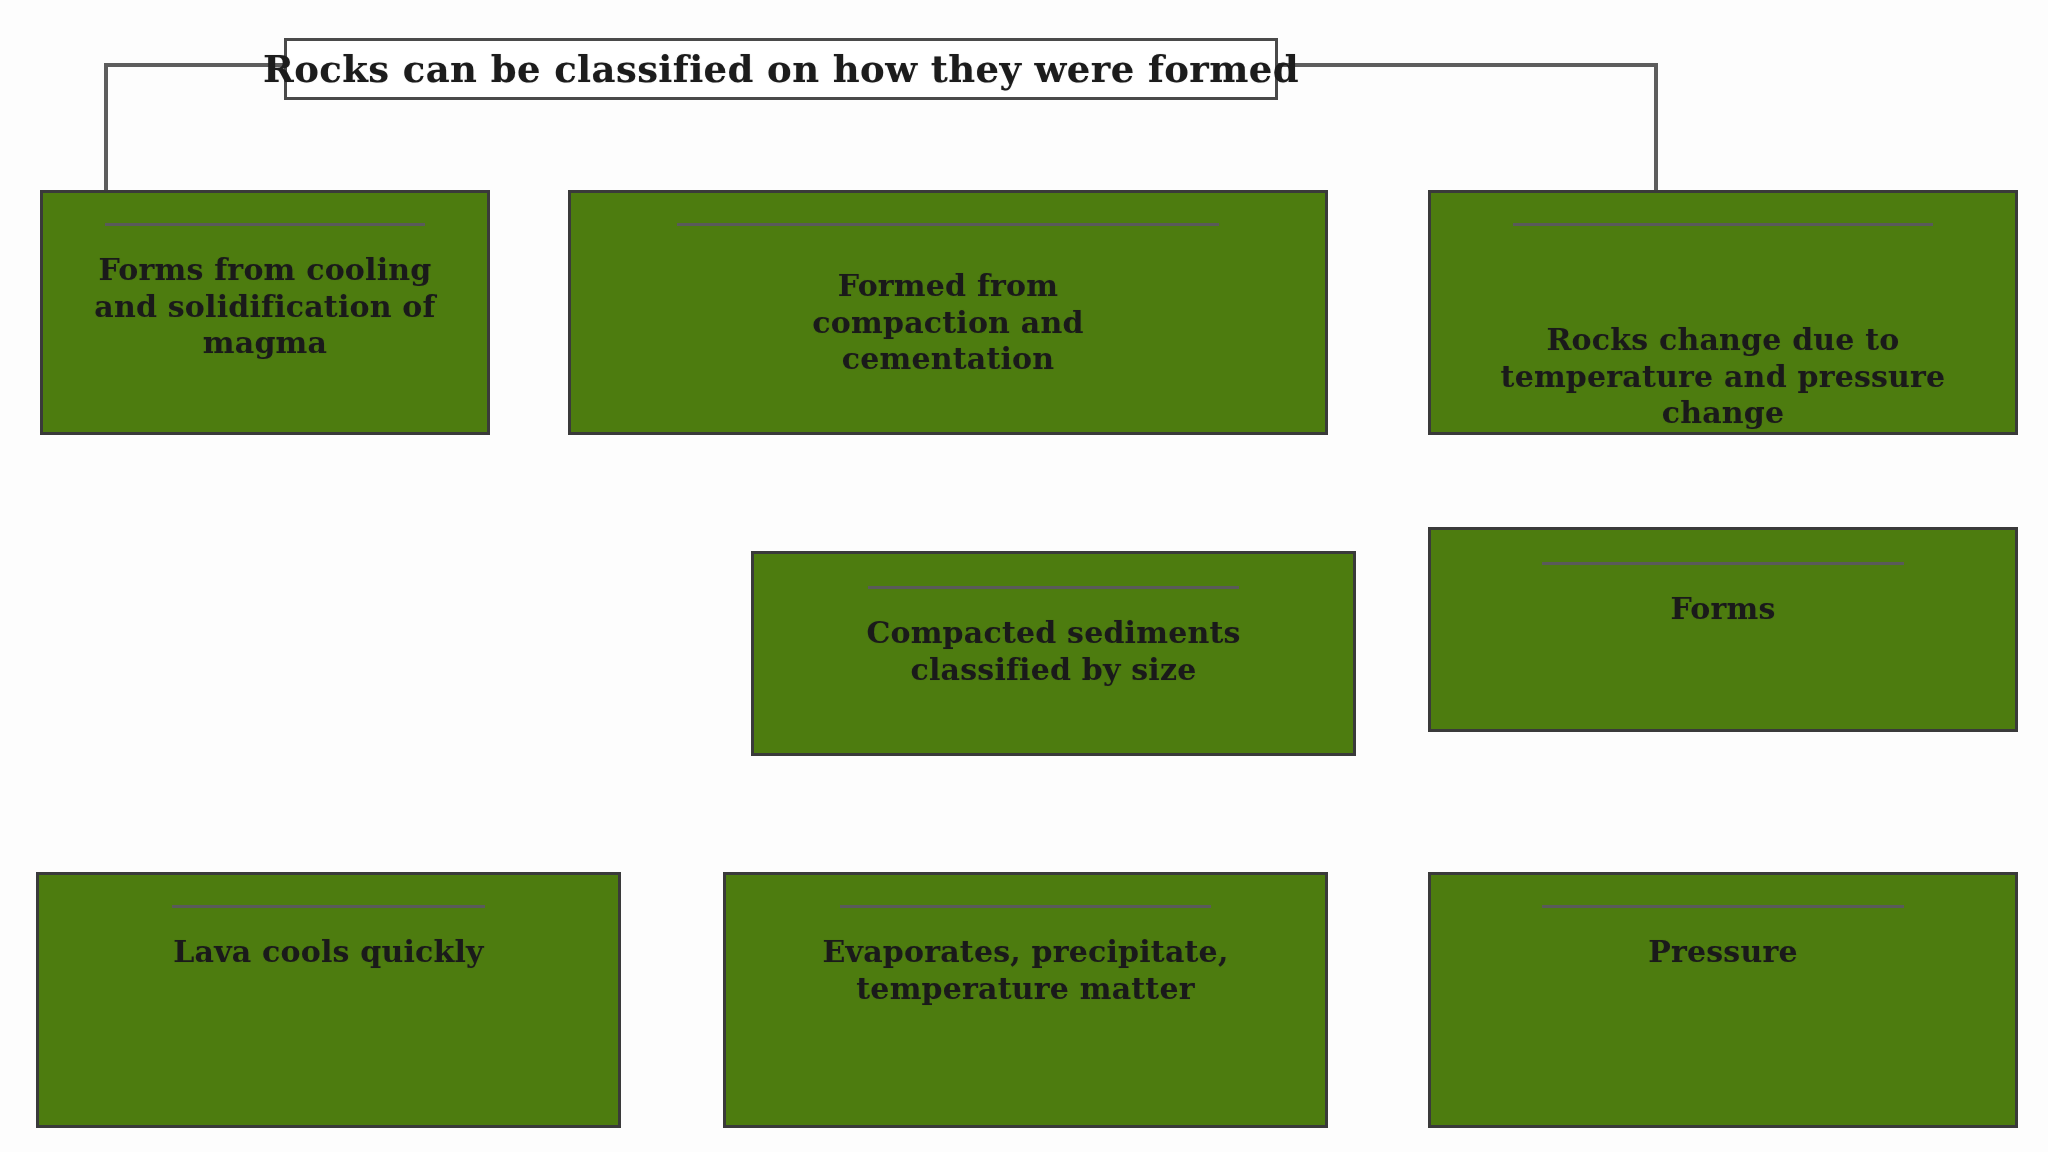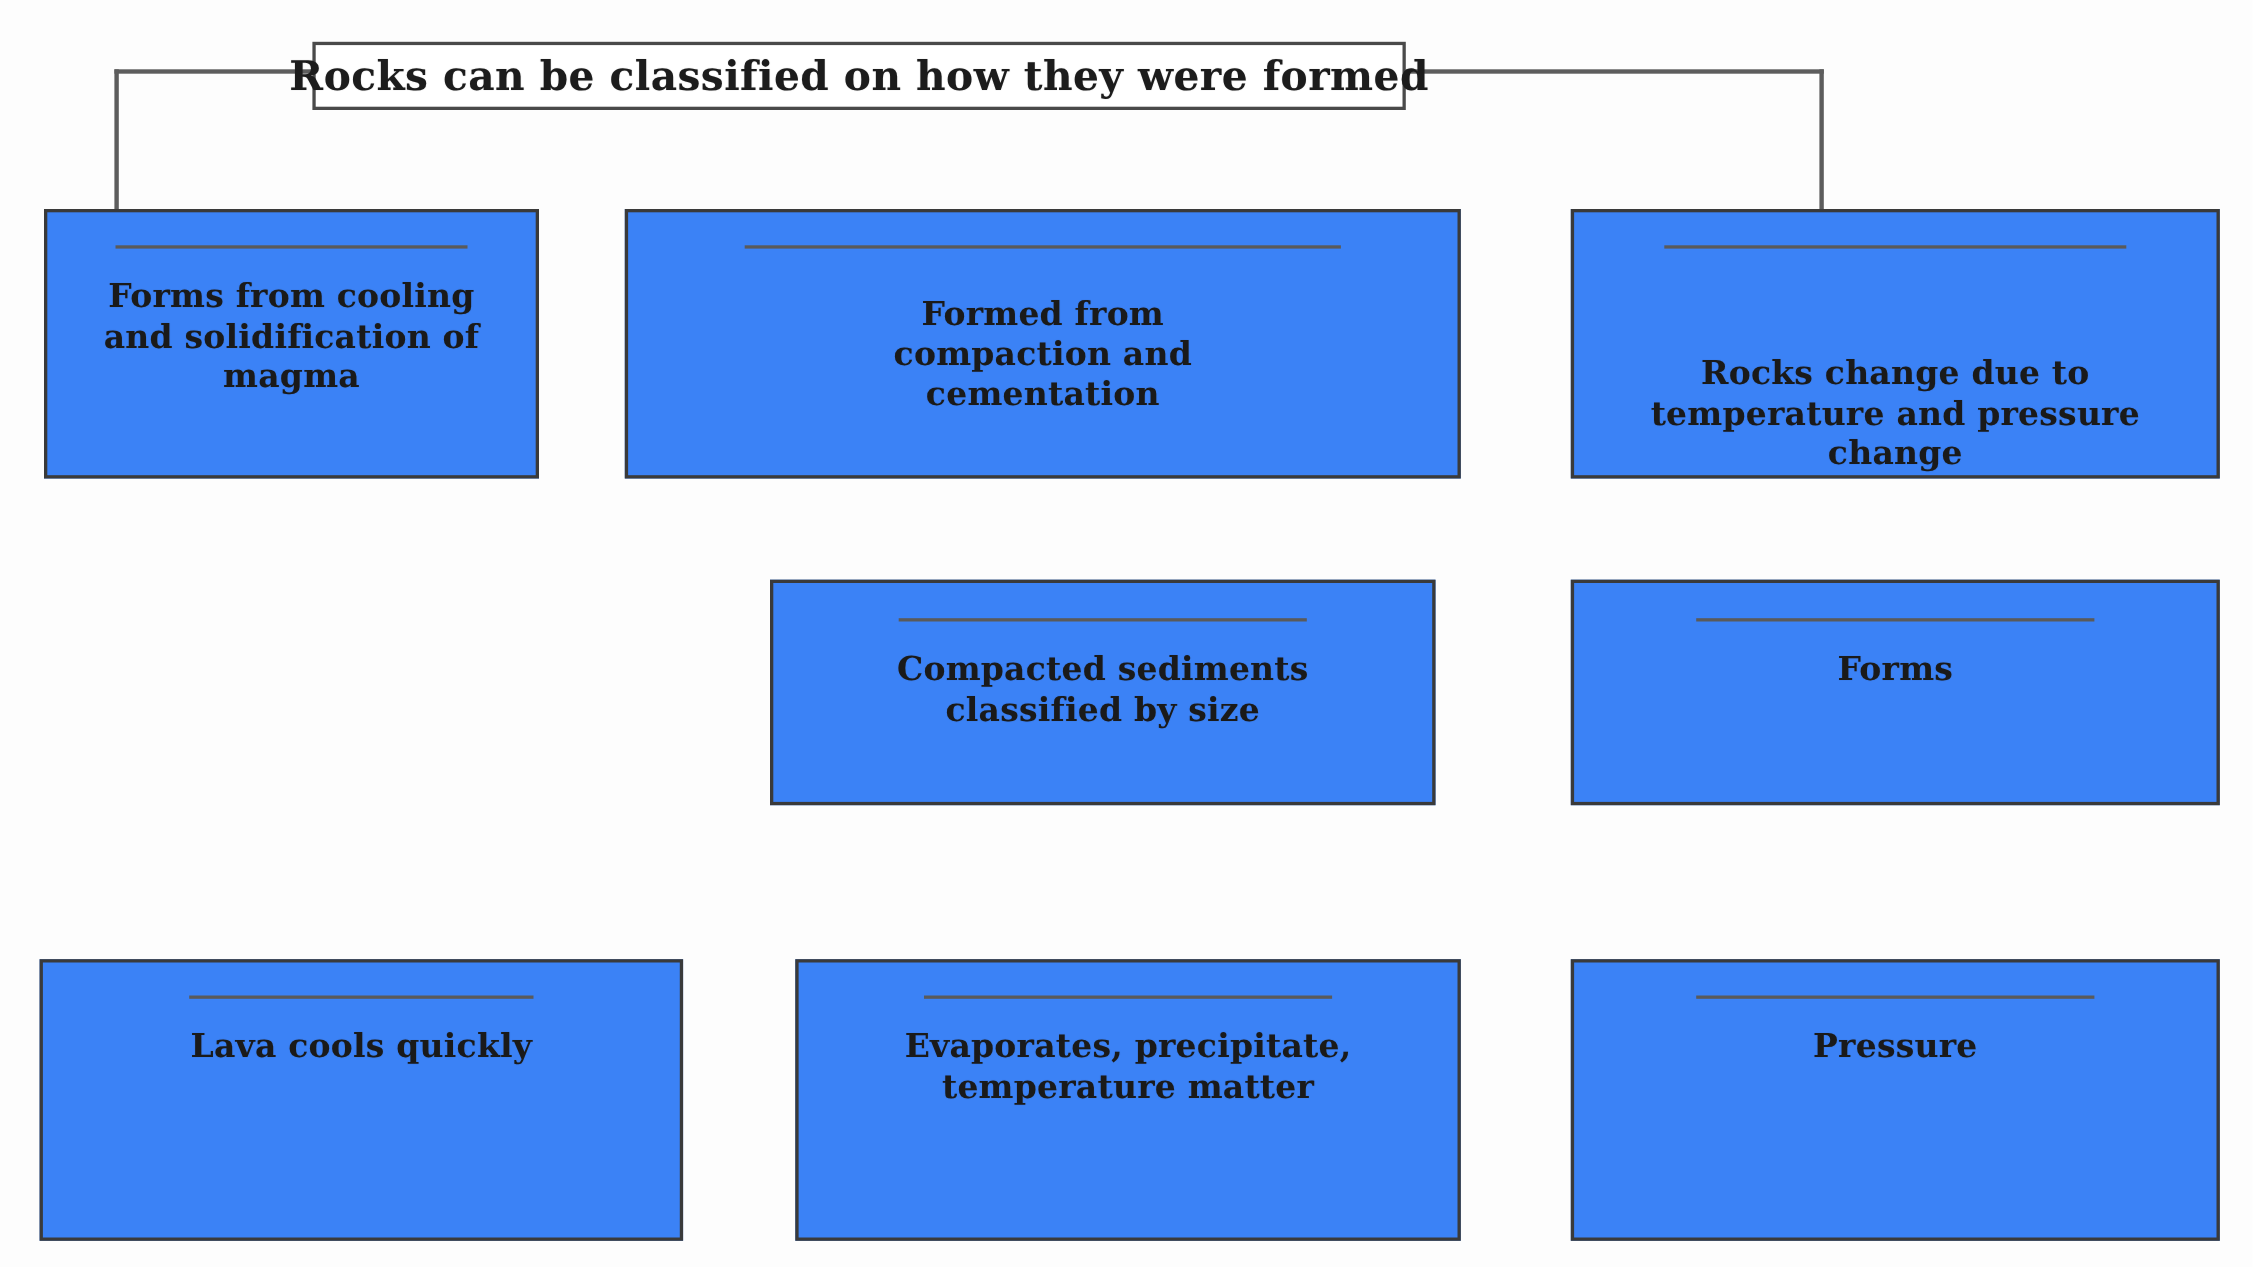--- a/index.html
+++ b/index.html
@@ -25,21 +25,21 @@
     background: #5d5d5d;
   }
   .conn.h { height: 4px; }
   .conn.v { width: 4px; }
 
   
   .node {
     position: absolute;
     box-sizing: border-box;
     border: 3px solid #3a3a3a;
-    background: #3b82f6;
+    background: #4d7c0f;
     display: flex;
     flex-direction: column;
     align-items: center;
   }
   .node-title {
     position: absolute;
     box-sizing: border-box;
     border: 3px solid #4a4a4a;
     background: #ffffff;
     display: flex;
@@ -80,21 +80,21 @@
   .col-1 { left: 40px;   width: 450px; }
   .col-3 { left: 1428px; width: 590px; }
 
   .row-1 { top: 190px;  height: 245px; }
   .row-2 { top: 527px;  height: 205px; }
   .row-3 { top: 872px;  height: 256px; }
 
   
   .r1c2 { left: 568px; width: 760px; gap: 16px; }
   .r1c3 { left: 1428px; width: 590px; justify-content: space-between; }
-  .r2c2 { left: 700px; width: 605px; }
+  .r2c2 { left: 751px; width: 605px; margin-top: 24px; }
   .r3c2 { left: 723px; width: 605px; }
   .r3c1 { left: 36px;  width: 585px; }
   .r2c1 { left: 40px;  width: 580px; }
 </style>
 </head>
 <body>
 
 <div id="canvas">
 
   <div class="conn h" style="left:104px; top:63px; width:184px;"></div>

